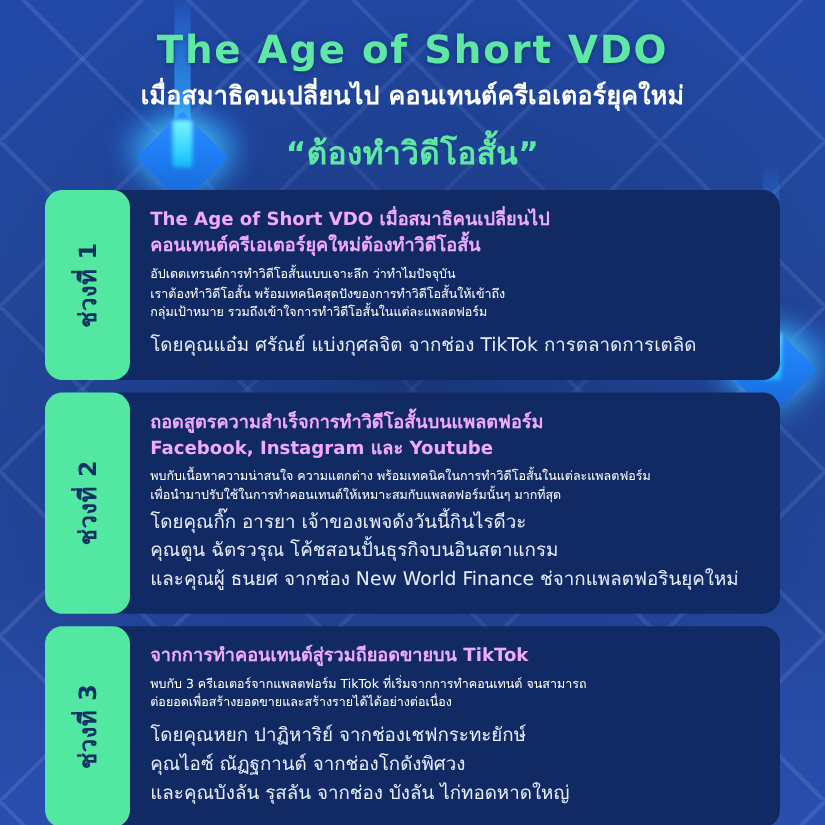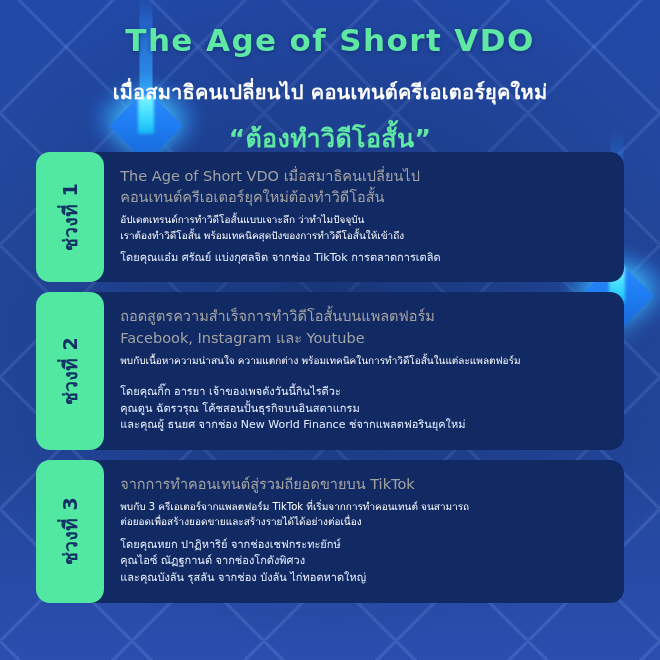--- a/index.html
+++ b/index.html
@@ -111,21 +111,21 @@
   }
   .title-en {
     font-size: 31px;
     font-weight: 700;
     letter-spacing: 1.4px;
     color: #5fe8a4;
     line-height: 1.18;
     text-shadow: 0 1px 4px rgba(5,25,70,0.45);
   }
   .title-th {
-    margin-top: 20px;
+    margin-top: 4px;
     font-size: 20px;
     font-weight: 700;
     color: #ffffff;
     line-height: 1.35;
     letter-spacing: 0.2px;
   }
   .title-quote {
     margin-top: 17px;
     font-size: 25px;
     font-weight: 700;
@@ -170,39 +170,39 @@
   .card-body {
     position: relative;
     flex: 1 1 auto;
     margin-left: -16px;
     padding: 14px 22px 16px 32px;
     background: #112a63;
     border-radius: 0 14px 14px 0;
     z-index: 1;
   }
   .card-title {
-    color: #a3a3a3;
+    color: #f0abfc;
     font-size: 14.5px;
-    font-weight: 400;
+    font-weight: 700;
     line-height: 1.46;
     margin: 0 0 4px 0;
   }
   .card-text {
     color: #ffffff;
     font-size: 10px;
     line-height: 1.52;
     margin: 0;
   }
   .card-credit {
     color: #e7eeff;
-    font-size: 11px;
+    font-size: 15px;
     line-height: 1.52;
     margin: 7px 0 0 0;
   }
-  .tight { margin-top: 16px; }
+  .tight { margin-top: 2px; }
 </style>
 </head>
 <body>
 
 <div id="poster">
 
   <div class="bg-chevrons"></div>
   <div class="bg-vignette"></div>
 
   <div class="beam" id="beam-left">
@@ -231,38 +231,40 @@
         <span class="tab-label">ช่วงที่ 1</span>
       </div>
       <div class="card-body">
         <p class="card-title">
           <span>The Age of Short VDO เมื่อสมาธิคนเปลี่ยนไป</span><br>
           <span>คอนเทนต์ครีเอเตอร์ยุคใหม่ต้องทำวิดีโอสั้น</span>
         </p>
         <p class="card-text">
           <span>อัปเดตเทรนด์การทำวิดีโอสั้นแบบเจาะลึก ว่าทำไมปัจจุบัน</span><br>
           <span>เราต้องทำวิดีโอสั้น พร้อมเทคนิคสุดปังของการทำวิดีโอสั้นให้เข้าถึง</span><br>
+          <span>กลุ่มเป้าหมาย รวมถึงเข้าใจการทำวิดีโอสั้นในแต่ละแพลตฟอร์ม</span>
         </p>
         <p class="card-credit">
           <span>โดยคุณแอ๋ม ศรัณย์ แบ่งกุศลจิต จากช่อง TikTok การตลาดการเตลิด</span>
         </p>
       </div>
     </div>
 
     <div class="card">
       <div class="tab">
         <span class="tab-label">ช่วงที่ 2</span>
       </div>
       <div class="card-body">
         <p class="card-title">
           <span>ถอดสูตรความสำเร็จการทำวิดีโอสั้นบนแพลตฟอร์ม</span><br>
           <span>Facebook, Instagram และ Youtube</span>
         </p>
         <p class="card-text">
           <span>พบกับเนื้อหาความน่าสนใจ ความแตกต่าง พร้อมเทคนิคในการทำวิดีโอสั้นในแต่ละแพลตฟอร์ม</span><br>
+          <span>เพื่อนำมาปรับใช้ในการทำคอนเทนต์ให้เหมาะสมกับแพลตฟอร์มนั้นๆ มากที่สุด</span>
         </p>
         <p class="card-credit tight">
           <span>โดยคุณกิ๊ก อารยา เจ้าของเพจดังวันนี้กินไรดีวะ</span><br>
           <span>คุณตูน ฉัตรวรุณ โค้ชสอนปั้นธุรกิจบนอินสตาแกรม</span><br>
           <span>และคุณผู้ ธนยศ จากช่อง New World Finance ช่จากแพลตฟอรินยุคใหม่</span>
         </p>
       </div>
     </div>
 
     <div class="card">

